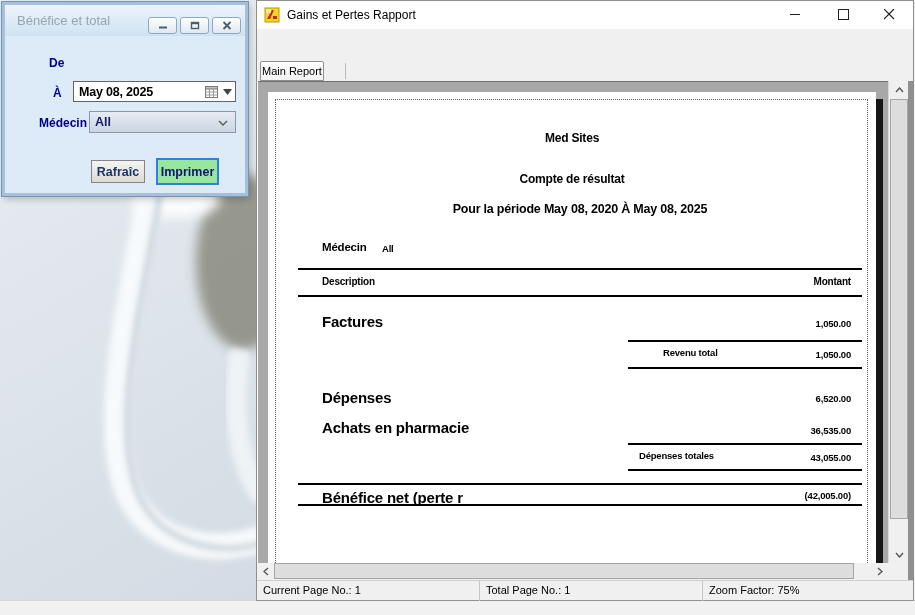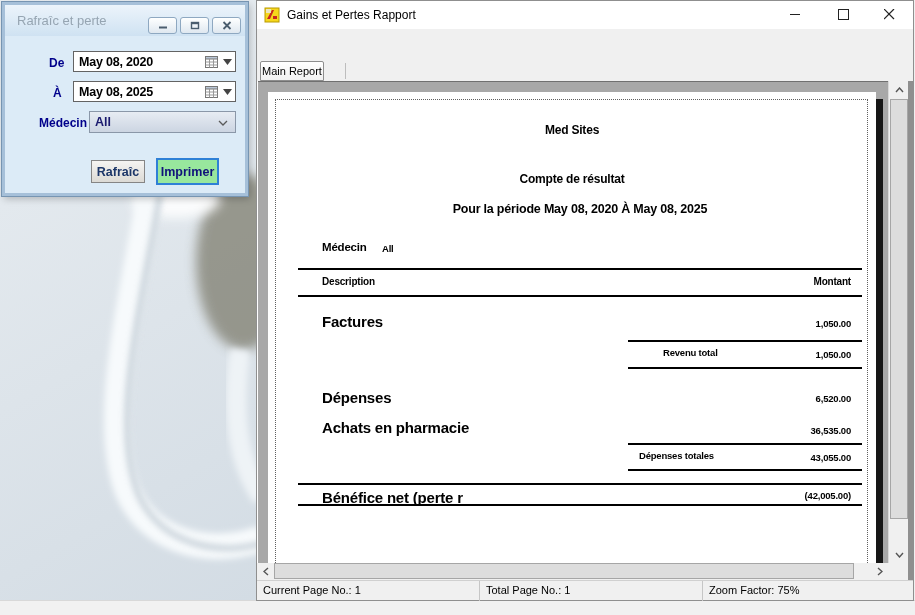--- a/index.html
+++ b/index.html
@@ -52,21 +52,21 @@
   .tab { left:3px; top:2px; height:20px; padding:0 1px; background:linear-gradient(#ffffff,#f1f1f1); border:1px solid #8e8e8e; border-radius:2px 2px 0 0; font-size:11px; line-height:18px; color:#000; }
   .tab-sep { left:88px; top:4px; width:1px; height:16px; background:#bdbdbd; }
 
   .viewer { left:1px; top:80px; width:630px; height:482px; background:#a8a8a8; border-top:1px solid #707070; overflow:hidden; }
   .page { left:10px; top:10px; width:608px; height:505px; background:#fff; box-shadow:7px 7px 0 #161616; }
   .page-dotted { left:7px; top:7px; width:593px; height:520px; border:1px dotted #606060; border-bottom:none; }
 
   
   .rpt { color:#000; font-weight:bold; letter-spacing:-0.2px; white-space:nowrap; }
   .rpt-center { left:0; width:608px; text-align:center; }
-  .rpt-company { top:31px; font-size:12px; }
+  .rpt-company { top:39px; font-size:12px; }
   .rpt-title { top:80px; font-size:12px; }
   .rpt-period { top:110px; font-size:12.5px;margin-left:8px; }
   .rpt-medecin { left:54px; top:149px; font-size:11.5px; }
   .rpt-medecin-val { left:114px; top:151px; font-size:9.5px; }
   .rule { background:#000; }
   .rule-full { left:30px; width:564px; height:2px; }
   .rule-half { left:360px; width:234px; height:2px; }
   .rl1 { top:176px; } .rl2 { top:203px; } .rl3 { top:248px; } .rl4 { top:275px; }
   .rl5 { top:351px; } .rl6 { top:377px; } .rl7 { top:391px; } .rl8 { top:412px; }
   .col-desc { left:54px; top:184px; font-size:10px; }
@@ -335,55 +335,41 @@
     <span class="abs sb-text sb1">Current Page No.: 1</span>
     <div class="abs sb-sep sbs1"></div>
     <span class="abs sb-text sb2">Total Page No.: 1</span>
     <div class="abs sb-sep sbs2"></div>
     <span class="abs sb-text sb3">Zoom Factor: 75%</span>
   </div>
 </div>
 
 <div class="abs dialog">
   <div class="abs dlg-title">
-    <span class="abs dlg-title-text">Rafraîc et perte</span>
+    <span class="abs dlg-title-text">Bénéfice et total</span>
     <div class="abs dlg-btn dlg-btn-min">
       <svg width="10" height="9" viewBox="0 0 10 9">
           <line x1="1" y1="6.5" x2="9" y2="6.5" stroke="#4a5d6e" stroke-width="2"></line>
         </svg>
     </div>
     <div class="abs dlg-btn dlg-btn-max">
       <svg width="10" height="9" viewBox="0 0 10 9">
           <rect x="1.5" y="1.5" width="7" height="6" fill="none" stroke="#4a5d6e" stroke-width="1.4"></rect>
           <line x1="1.5" y1="2.3" x2="8.5" y2="2.3" stroke="#4a5d6e" stroke-width="1.8"></line>
         </svg>
     </div>
     <div class="abs dlg-btn dlg-btn-close">
       <svg width="10" height="9" viewBox="0 0 10 9">
           <line x1="1.5" y1="1" x2="8.5" y2="8" stroke="#4a5d6e" stroke-width="1.8"></line>
           <line x1="8.5" y1="1" x2="1.5" y2="8" stroke="#4a5d6e" stroke-width="1.8"></line>
         </svg>
     </div>
   </div>
 
   <span class="abs dlg-label" style="left:44px;top:51px">De</span>
-  <div class="abs field fld-from">
-    <span class="abs field-text">May 08, 2020</span>
-    <svg class="abs cal-ic" width="13" height="13" viewBox="0 0 13 13">
-      <rect x="0.5" y="1.5" width="12" height="11" fill="#fff" stroke="#777"></rect>
-        <rect x="0.5" y="1.5" width="12" height="2.5" fill="#b9c6d6" stroke="#777"></rect>
-      <line x1="4.5" y1="4" x2="4.5" y2="12.5" stroke="#999"></line>
-        <line x1="8.5" y1="4" x2="8.5" y2="12.5" stroke="#999"></line>
-      <line x1="0.5" y1="7" x2="12.5" y2="7" stroke="#999"></line>
-        <line x1="0.5" y1="10" x2="12.5" y2="10" stroke="#999"></line>
-    </svg>
-    <svg class="abs fld-caret" width="9" height="6" viewBox="0 0 9 6">
-        <polygon points="0,0 9,0 4.5,6" fill="#444"></polygon>
-      </svg>
-  </div>
 
   <span class="abs dlg-label" style="left:48px;top:81px">À</span>
   <div class="abs field fld-to">
     <span class="abs field-text">May 08, 2025</span>
     <svg class="abs cal-ic" width="13" height="13" viewBox="0 0 13 13">
       <rect x="0.5" y="1.5" width="12" height="11" fill="#fff" stroke="#777"></rect>
         <rect x="0.5" y="1.5" width="12" height="2.5" fill="#b9c6d6" stroke="#777"></rect>
       <line x1="4.5" y1="4" x2="4.5" y2="12.5" stroke="#999"></line>
         <line x1="8.5" y1="4" x2="8.5" y2="12.5" stroke="#999"></line>
       <line x1="0.5" y1="7" x2="12.5" y2="7" stroke="#999"></line>

